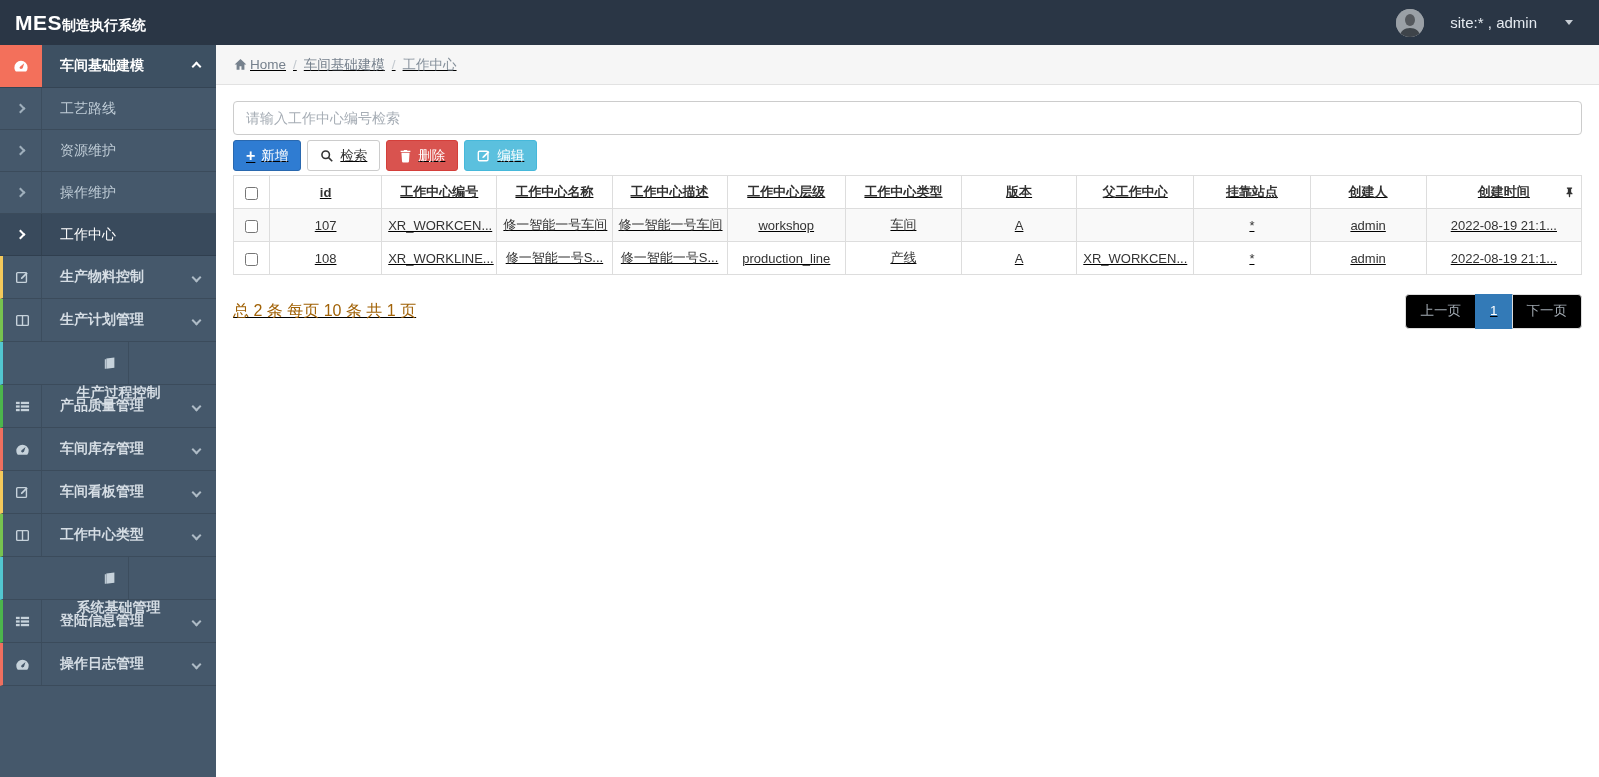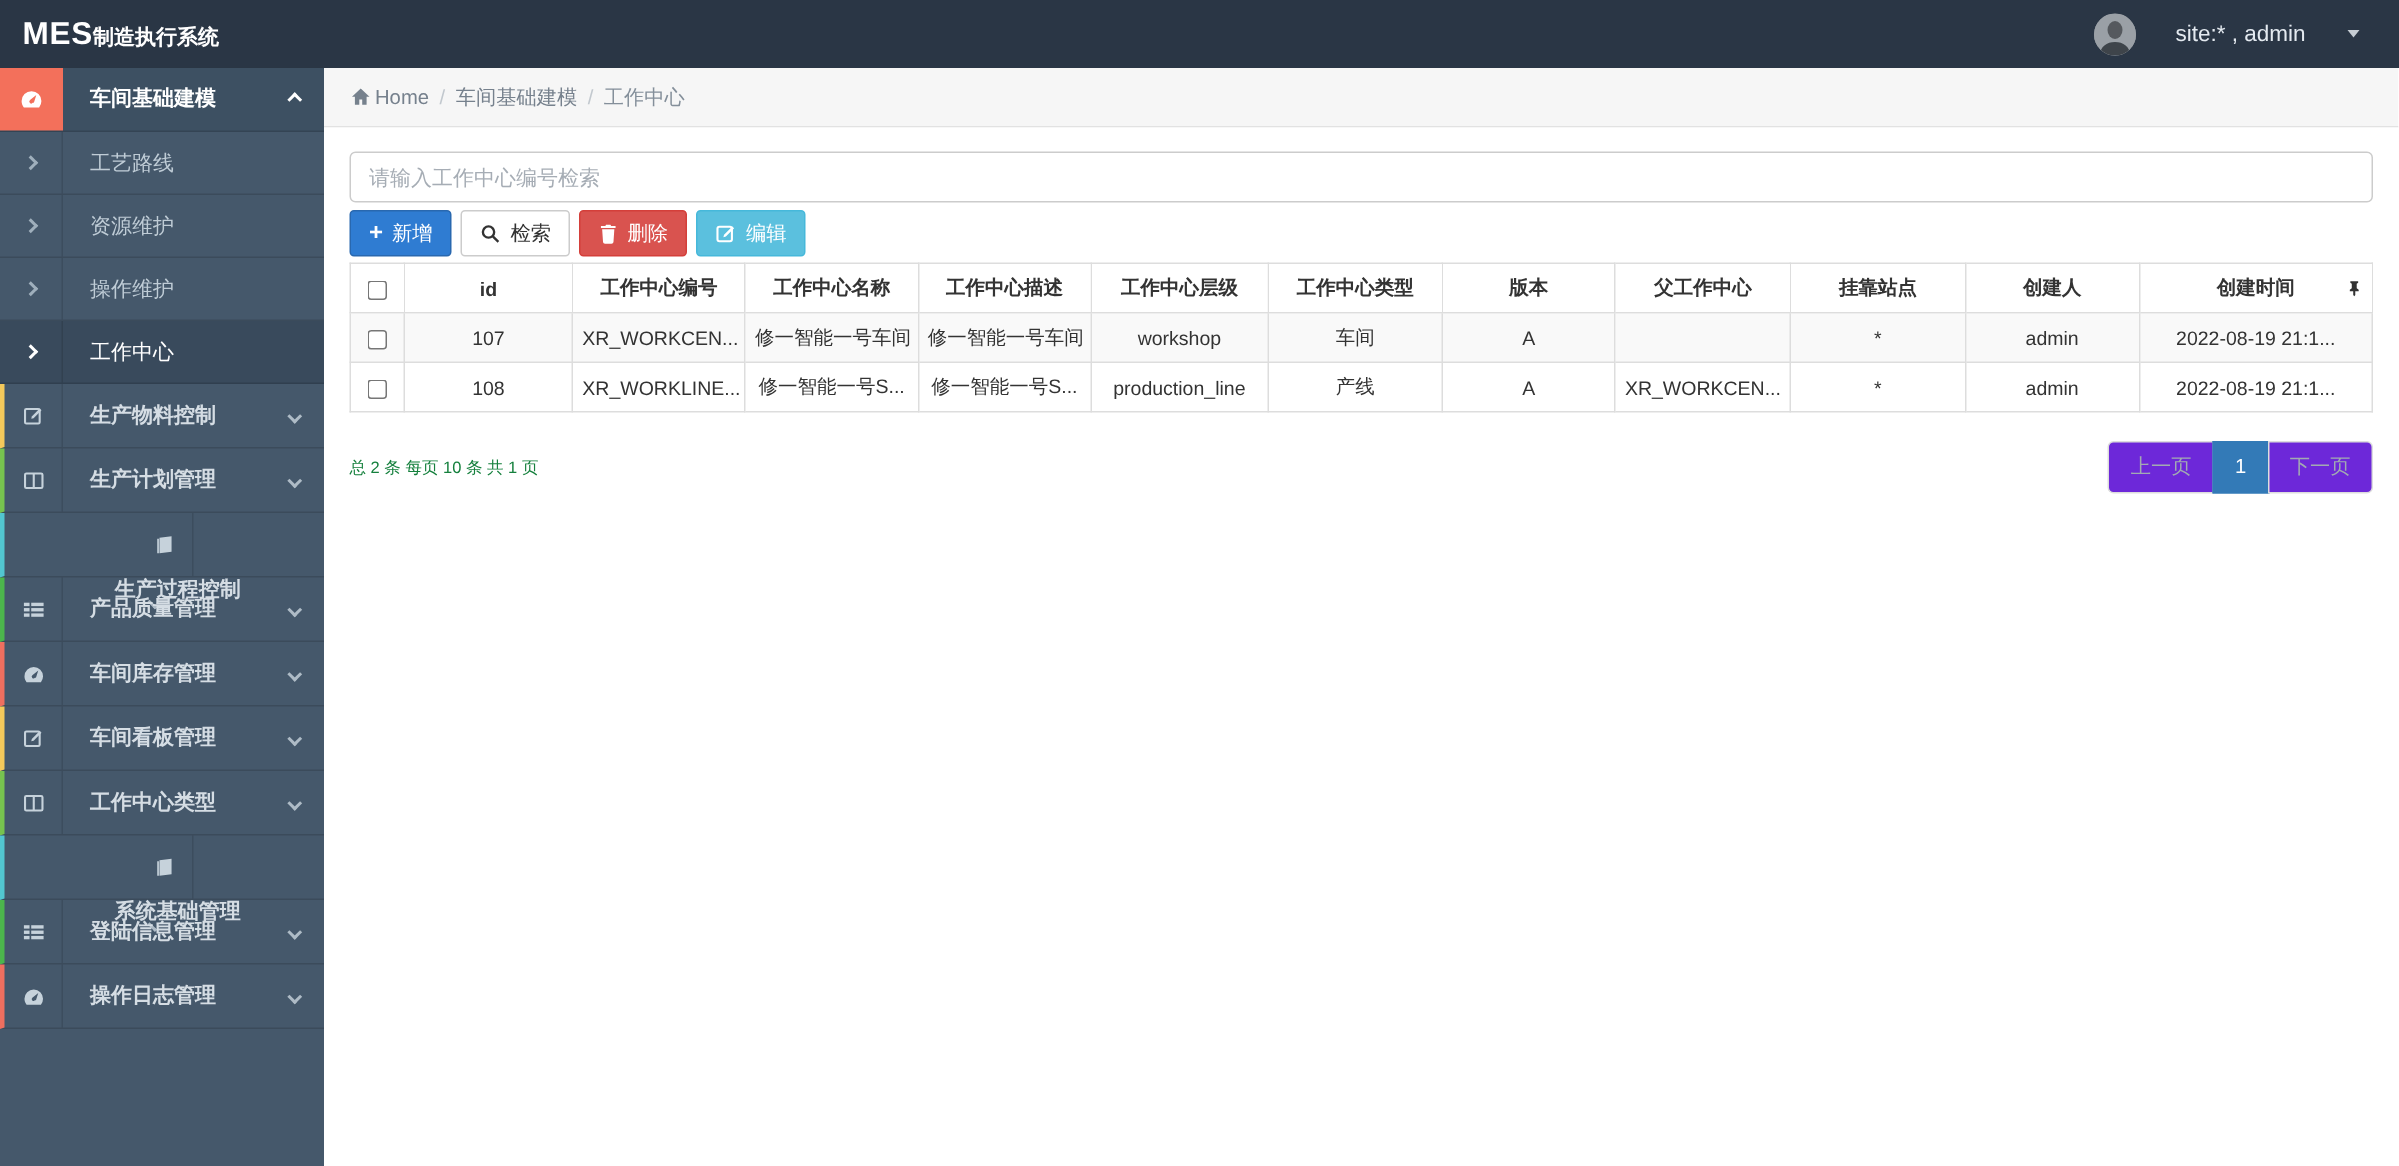--- a/index.html
+++ b/index.html
@@ -99,25 +99,25 @@
   .grid th, .grid td {
     border:1px solid #ddd; height:33px; text-align:center; padding:0 6px;
     white-space:nowrap; overflow:hidden; text-overflow:clip;
   }
   .grid th { font-weight:bold; background:#fff; position:relative; }
   .grid tbody tr:nth-child(odd) { background:#f9f9f9; }
   .grid input[type="checkbox"] { width:13px; height:13px; margin:0; vertical-align:middle; cursor:pointer; }
   .th-pin { position:absolute; right:6px; top:50%; transform:translateY(-50%); color:#333; cursor:pointer; display:inline-flex; }
 
   .pager-row { display:flex; justify-content:space-between; align-items:center; margin-top:19px; }
-  .pager-summary { color:#15803d; font-size:11px; }
+  .pager-summary { color:#a16207; font-size:16px; }
   .pager { display:flex; }
   .pager .page-btn {
     border:1px solid #ddd; padding:7px 14px; font-size:13.5px; color:#a2aab2;
-    background:#6d28d9; margin-left:-1px; cursor:pointer; text-decoration:none; line-height:1.4;
+    background:#000000; margin-left:-1px; cursor:pointer; text-decoration:none; line-height:1.4;
   }
   .pager .page-btn:first-child { border-radius:4px 0 0 4px; }
   .pager .page-btn:last-child  { border-radius:0 4px 4px 0; }
   .pager .page-active { background:#337ab7; border-color:#337ab7; color:#fff; }
 
   .icon-svg { display:inline-flex; align-items:center; justify-content:center; }
 </style>
 </head>
 <body>
 
@@ -277,21 +277,21 @@
     <span class="icon-cell">
       <svg class="icon-svg" width="15" height="15" viewBox="0 0 16 16" fill="currentColor">
           <path d="M8 2.8A6.6 6.6 0 0 0 1.4 9.4c0 1.6.57 3.05 1.5 4.2h10.2a6.57 6.57 0 0 0 1.5-4.2A6.6 6.6 0 0 0 8 2.8zm.85 7.75a1.3 1.3 0 1 1-1.84-1.83L11.2 5.3 9.74 9.95c-.07.23-.2.44-.39.6z"></path>
         </svg>
     </span>
     <span class="label">操作日志管理</span>
     <span class="chev chev-down"></span>
   </div>
 </div>
 
-<div class="main" style="margin-top:45px;">
+<div class="main" style="margin-top:45px;text-decoration:underline;">
 
   <div class="breadcrumb-bar">
     <a>
       <svg width="13" height="13" viewBox="0 0 16 16" fill="currentColor">
           <path d="M8 1.2L.8 8h2.4v6.5h3.6v-4.2h2.4v4.2h3.6V8h2.4L8 1.2z"></path>
         </svg>
       <span>Home</span>
     </a>
     <span class="crumb-sep">/</span>
     <a>车间基础建模</a>

